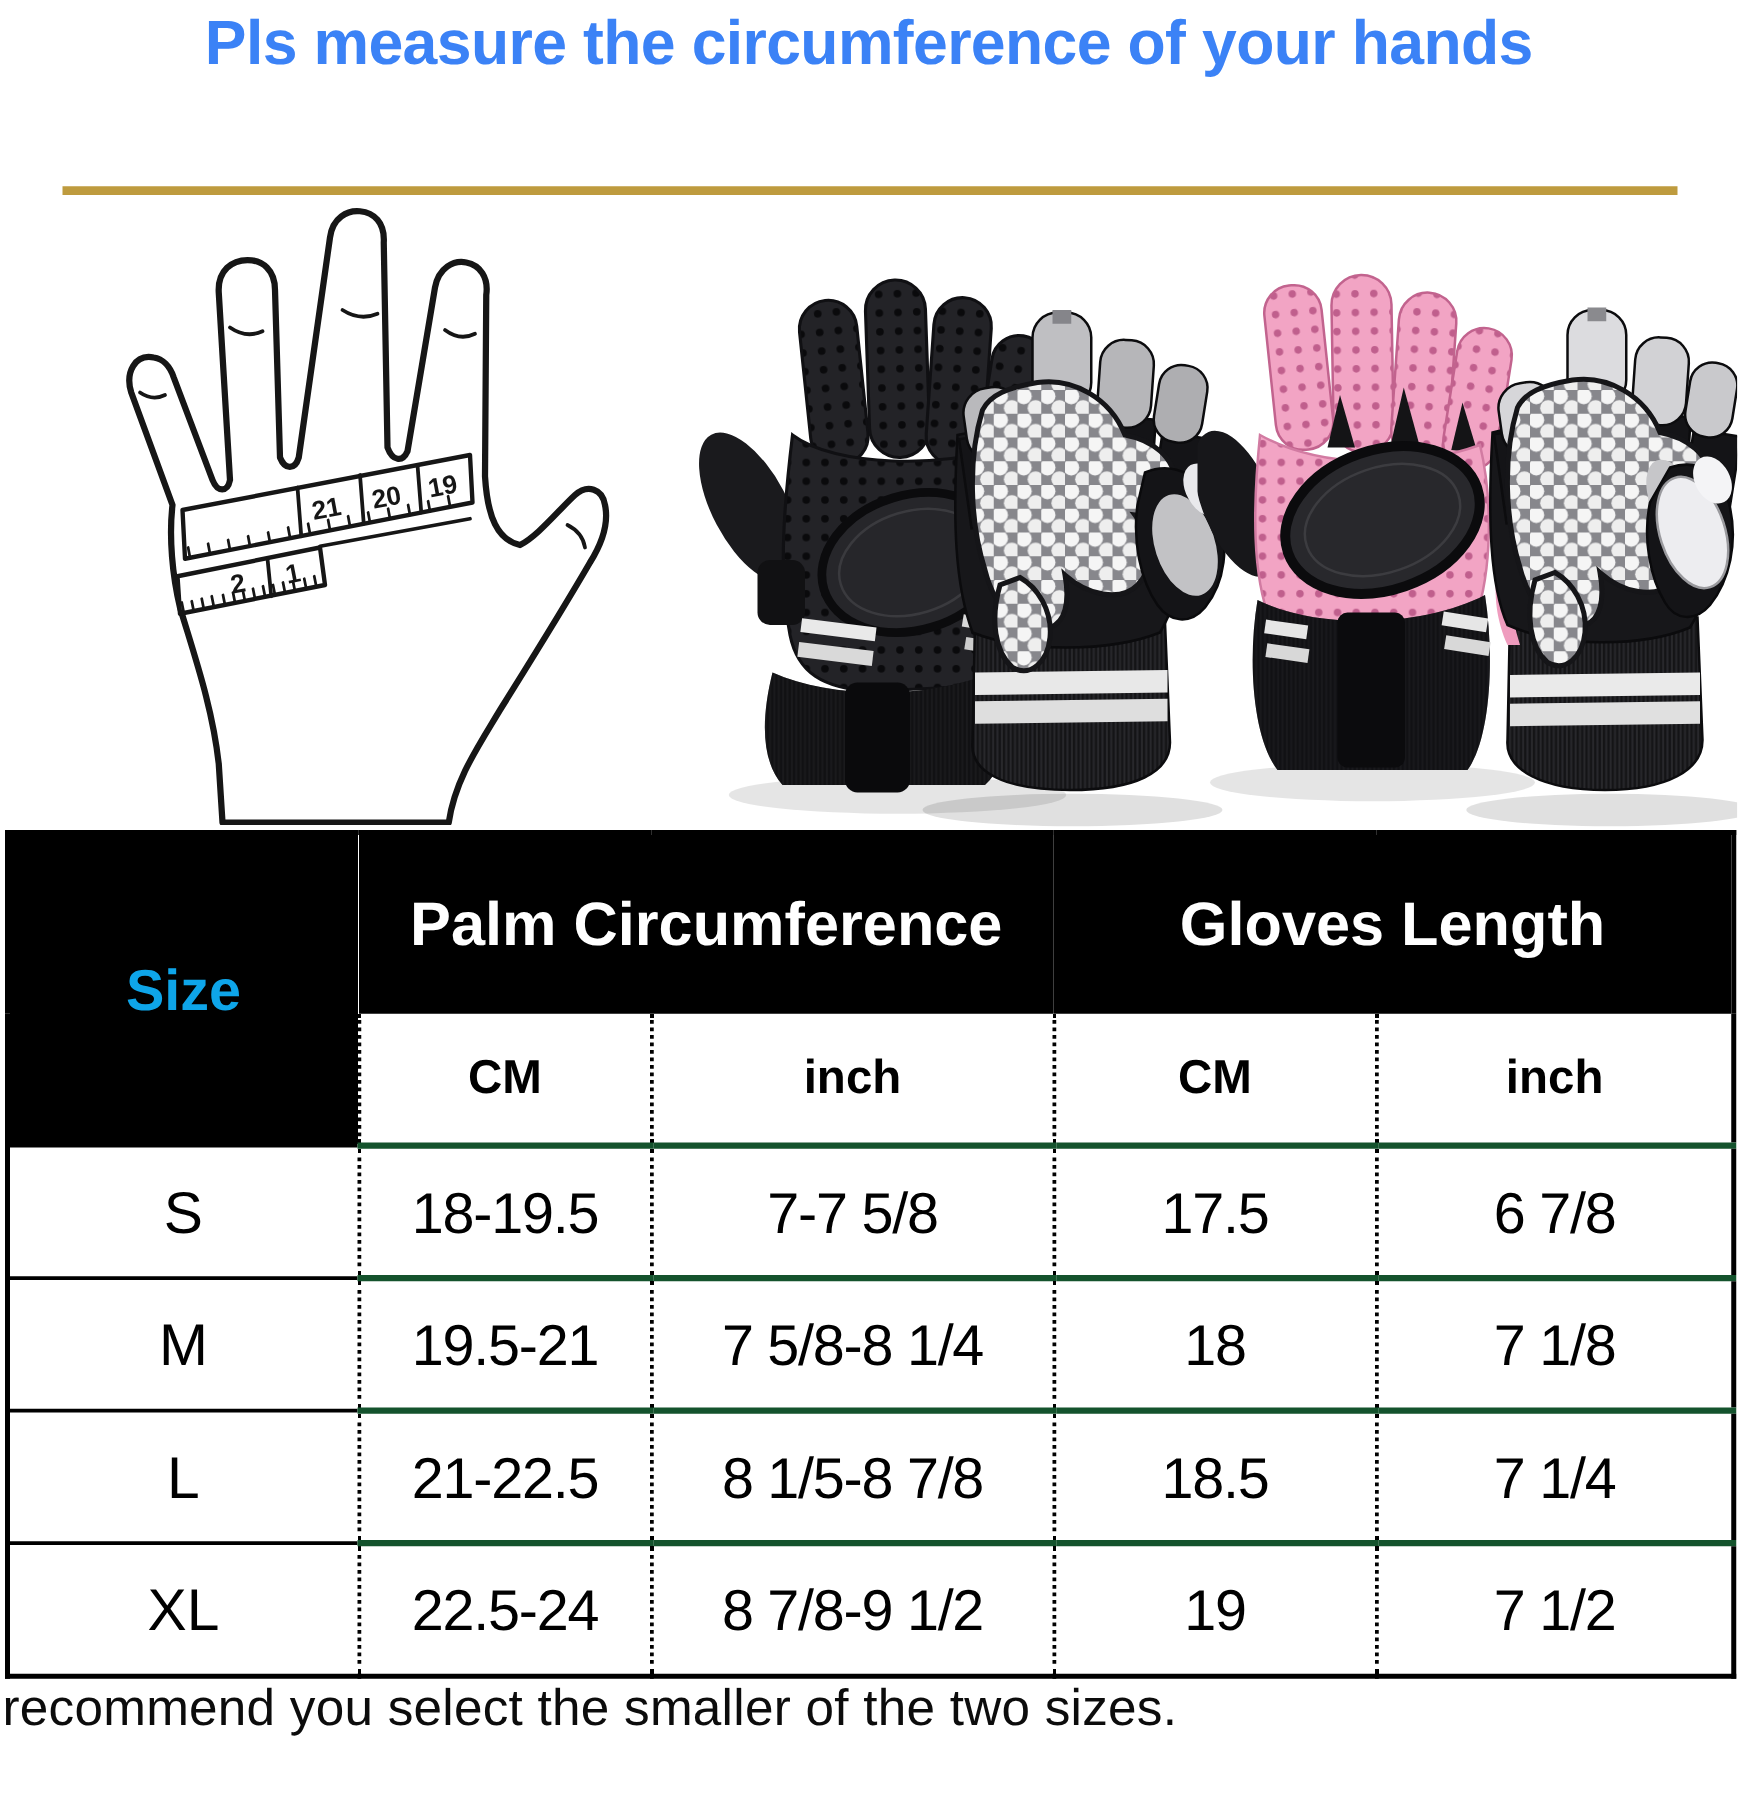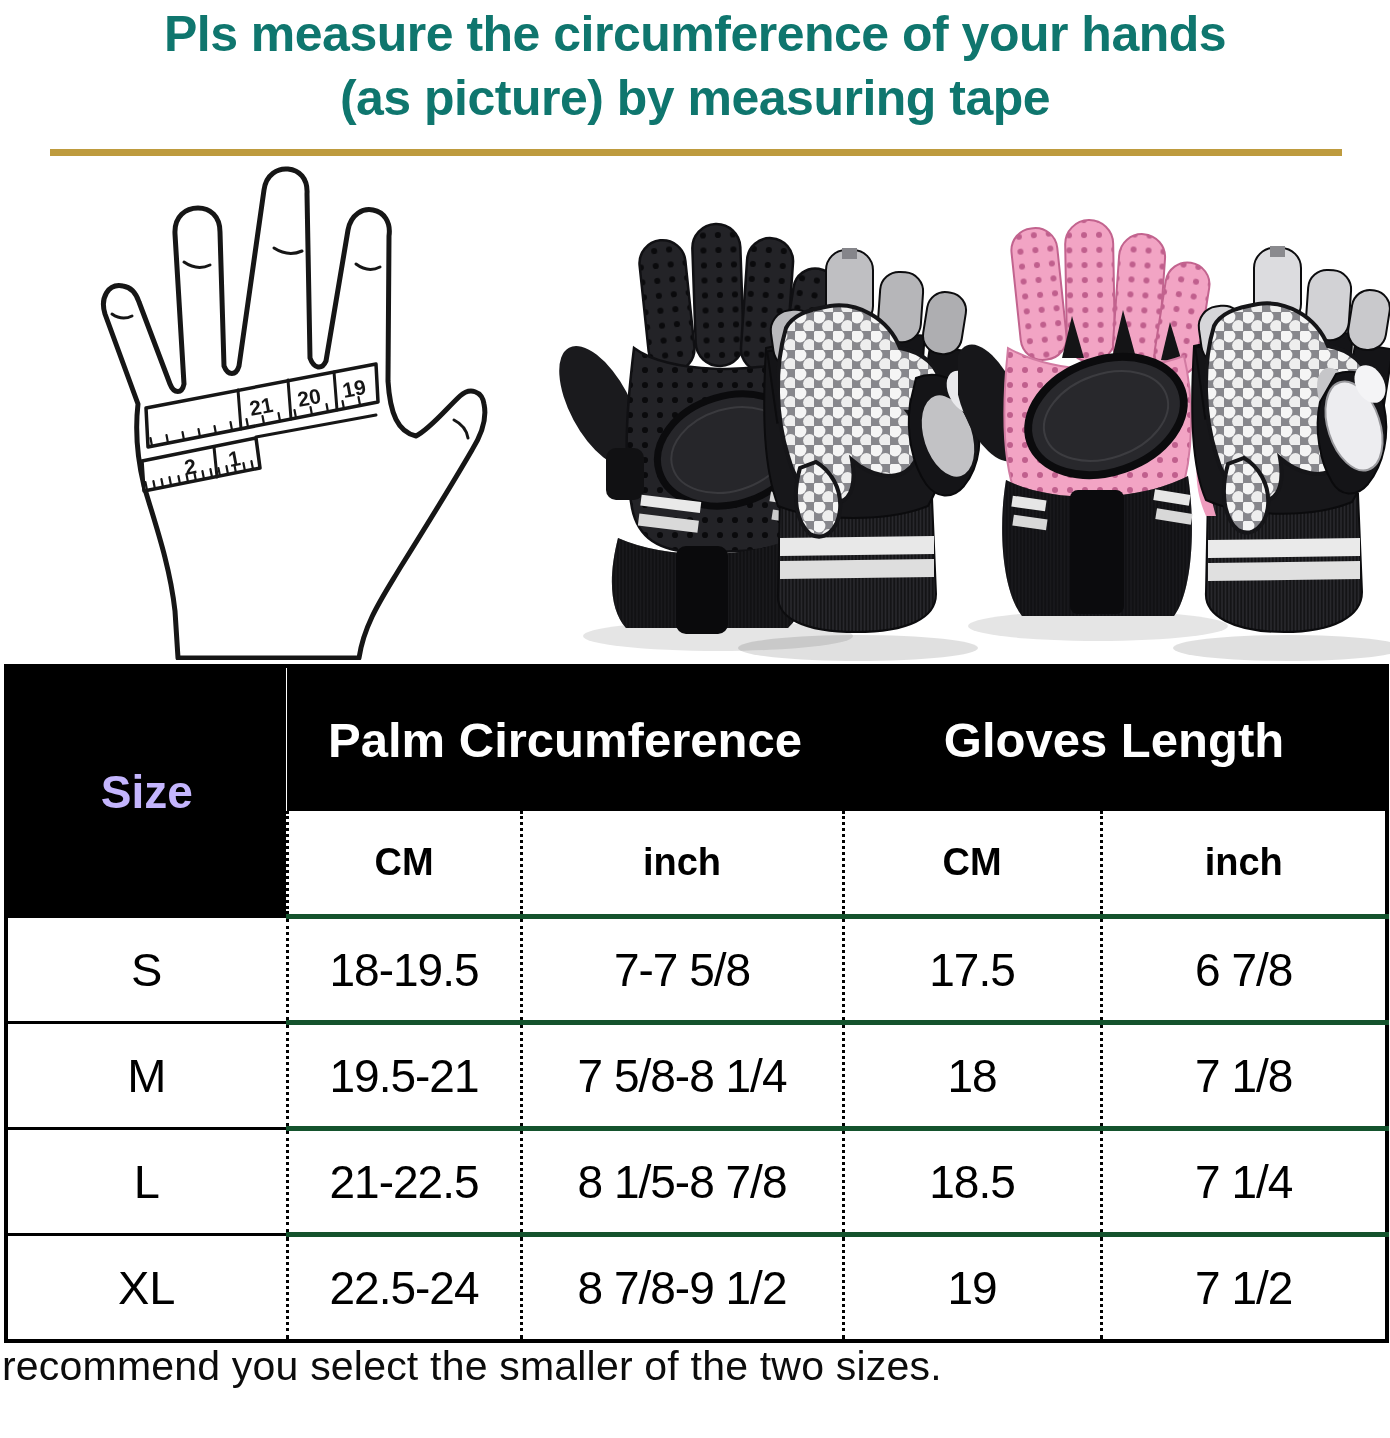--- a/index.html
+++ b/index.html
@@ -2,49 +2,48 @@
 <html><head>
 <meta charset="utf-8">
 <style>
   html,body{margin:0;padding:0;background:#fff;}
   #stage{
     position:relative;width:1390px;height:1438px;background:#fff;overflow:hidden;
     font-family:"Liberation Sans","DejaVu Sans",sans-serif;
   }
   
   .heading{position:absolute;top:2px;left:0;right:0;text-align:center;
-    font-weight:bold;color:#0f766e;font-size:50px;line-height:64px;letter-spacing:-.5px;}
+    font-weight:bold;color:#3b82f6;font-size:50px;line-height:64px;letter-spacing:-.5px;}
   .gold-rule{position:absolute;top:149px;left:50px;right:48px;height:7px;background:#BE9B3E;}
   
   .pic{position:absolute;}
   
   table.size{position:absolute;top:664px;left:4px;width:1381px;table-layout:fixed;
     border-collapse:collapse;border:4px solid #000;background:#fff;}
   table.size td,table.size th{padding:0;text-align:center;vertical-align:middle;overflow:hidden;}
-  th.corner{background:#000;color:#c4b5fd;font-size:46px;font-weight:bold;border:none;}
+  th.corner{background:#000;color:#0ea5e9;font-size:46px;font-weight:bold;border:none;}
   th.group {background:#000;color:#fff;font-size:49px;font-weight:bold;border:none;height:143px;}
   th.unit  {background:#fff;color:#000;font-size:38px;font-weight:bold;height:103px;
             border-left:3px dotted #000;}
   td.lab   {font-size:47px;font-weight:normal;border-top:3px solid #000;}
   td.val   {font-size:46px;letter-spacing:-1px;border-left:3px dotted #000;border-top:5px solid #14532d;}
   tr.data  {height:106px;}
   
   .footer{position:absolute;top:1341px;left:2px;right:2px;color:#0c0c0c;
     font-size:41px;line-height:50px;letter-spacing:.2px;}
   .footer .l1{text-align:justify;text-align-last:justify;white-space:nowrap;}
   svg text{font-family:"Liberation Sans","DejaVu Sans",sans-serif;}
 </style>
 </head>
 <body>
 
 <div id="stage">
 
   <div class="heading">
     <div>Pls measure the circumference of your hands</div>
-    <div>(as picture) by measuring tape</div>
   </div>
   <div class="gold-rule"></div>
 
   <svg class="pic" style="left:78px;top:166px" width="424" height="494" viewBox="0 0 424 494">
     <g fill="#fff" stroke="#161616" stroke-width="5" stroke-linejoin="round" stroke-linecap="round">
 
       <path d="M100 492 L97 445 C92 400 78 360 66 320 C60 295 57 264 60 238
                L27 148 C22 132 30 117 45 120 C52 121 58 127 61 136 L92 218
                C96 228 104 228 106 218 L97 68 C96 50 108 42 120 42 C132 42 142 50 142 66 L146 200
                C150 210 158 210 161 200 L186 24 C188 8 200 2 210 3 C221 4 230 12 229 28 L232 192

